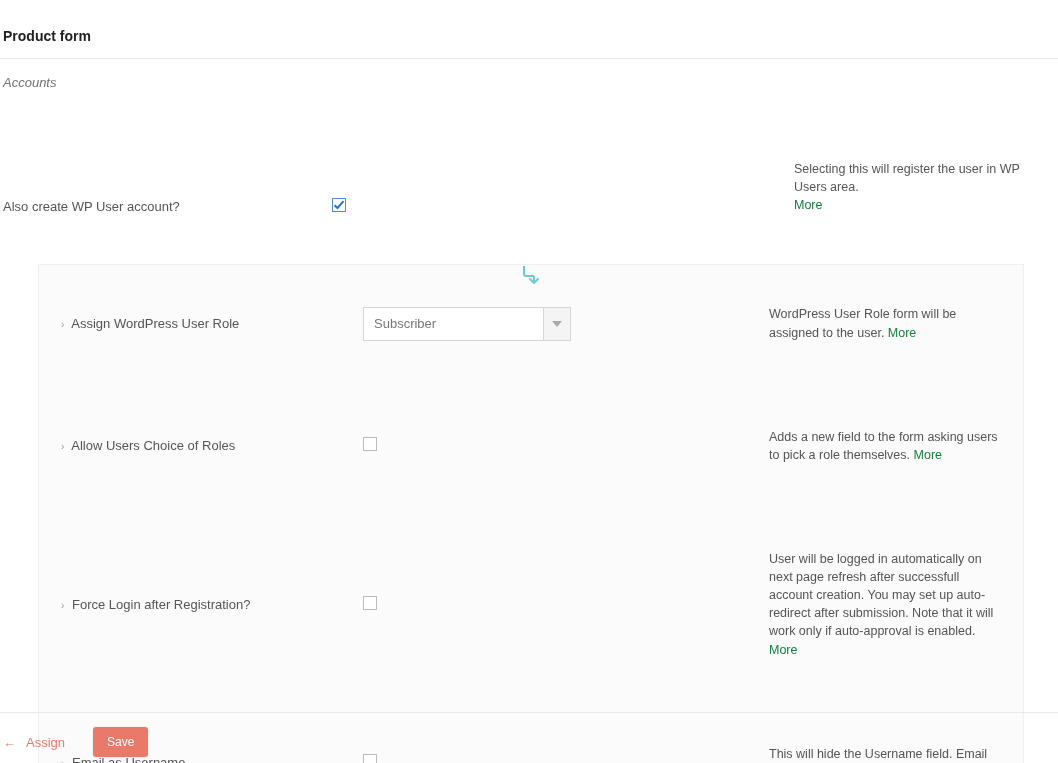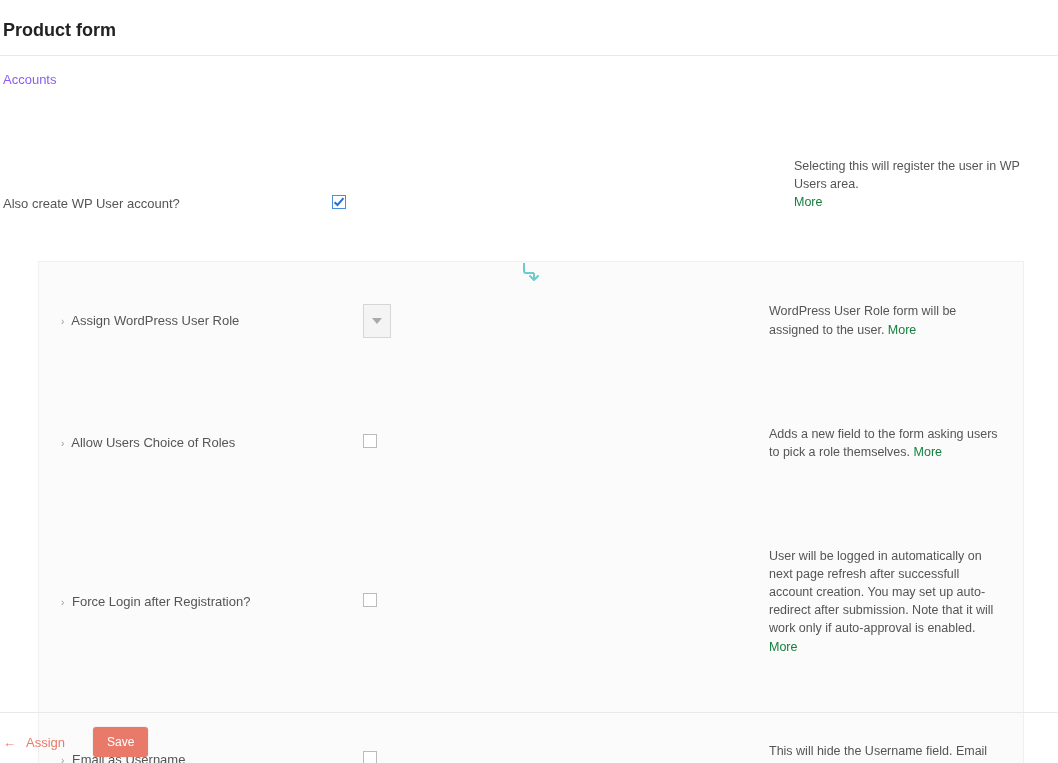--- a/index.html
+++ b/index.html
@@ -12,30 +12,31 @@
       font-size: 13px;
       color: #444;
       background: #fff;
       width: 1058px;
       height: 763px;
     }
     .page {
       position: relative;
     }
     .page-title {
-      font-size: 18px;
+      font-size: 14px;
       font-weight: 600;
       color: #222;
-      padding: 20px 3px 14px 3px;
+      padding: 28px 3px 14px 3px;
       border-bottom: 1px solid #e9e9e9;
     }
     .section-label {
-      color: #8b5cf6;
+      color: #737373;
       font-size: 13px;
       padding: 16px 3px 0 3px;
+      font-style: italic;
     }
     .form-area {
       padding-top: 70px;
     }
 
     .row {
       display: flex;
       align-items: flex-start;
     }
     .col-label {
@@ -233,20 +234,21 @@
         </svg>
       </span>
 
       <div class="row">
         <div class="col-label">
           <span class="caret">›</span>
           <span>Assign WordPress User Role</span>
         </div>
         <div class="col-control">
           <div class="select">
+            <div class="select-text">Subscriber</div>
             <div class="select-btn">
               <svg viewBox="0 0 10 6">
                   <polygon points="0,0 10,0 5,6"></polygon>
                 </svg>
             </div>
           </div>
         </div>
         <div class="col-desc">
           <span>WordPress User Role form will be assigned to the user.</span>
           <a class="more-link">More</a>

